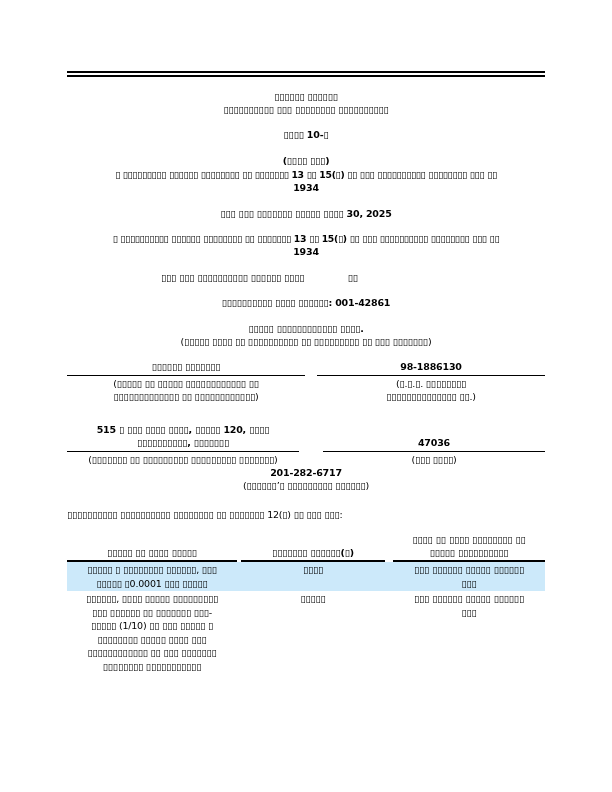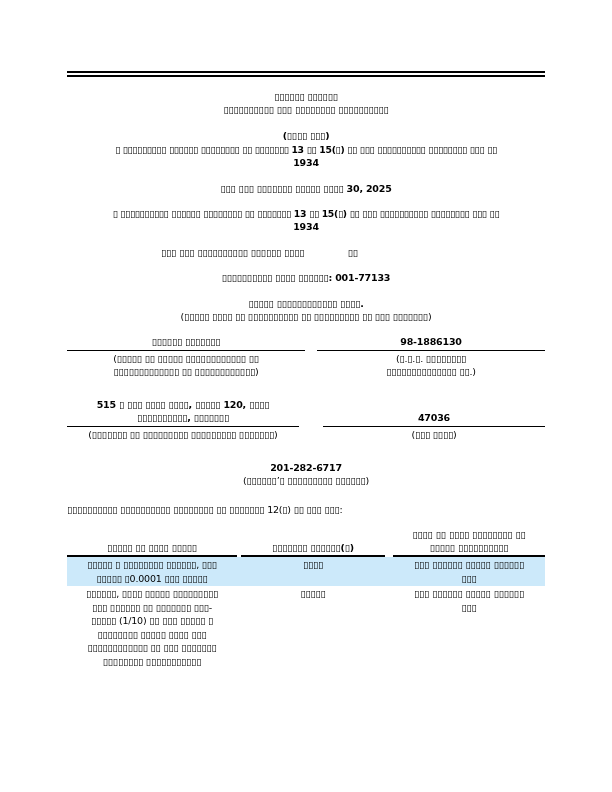--- a/index.html
+++ b/index.html
@@ -21,21 +21,21 @@
   .trblock{margin-top:12px;}
   .trperiod{margin-top:13px;}
   .commfile{margin-top:12px;}
   .company{margin-top:13px;}
   .twocol{display:flex;justify-content:space-between;margin-top:12px;}
   .twocol2{margin-top:20px;gap:24px;}
   .col-l{width:238px;display:flex;flex-direction:column;}
   .col-r{width:228px;display:flex;flex-direction:column;justify-content:center;}
   .val{margin-top:auto;}
   .rule{border-top:1.7px solid #000;margin-top:2px;margin-bottom:1px;}
-  .phoneblock{margin-top:20px;}
+  .phoneblock{}
   .secline{margin-top:16px;text-align:left;}
   .tbl{margin-top:12px;}
   .thead{display:flex;align-items:flex-end;}
   .trow{display:flex;align-items:flex-start;}
   .tc1{width:170px;text-align:center;}
   .tg1{width:4px;flex:none;}
   .tc2{width:144px;text-align:center;}
   .tg2{width:8px;flex:none;}
   .tc3{width:152px;text-align:center;}
   .thead .tc1,.thead .tc2,.thead .tc3{border-bottom:2px solid #000;padding-bottom:1px;}
@@ -48,40 +48,41 @@
 <div class="page">
   <div class="content">
 
     <div class="dbl-rule"></div>
 
     <div class="hdrblock">
       <div class="t b c nw">▯▯▯▯▯▯ ▯▯▯▯▯▯</div>
       <div class="t b c nw">▯▯▯▯▯▯▯▯▯▯ ▯▯▯ ▯▯▯▯▯▯▯▯ ▯▯▯▯▯▯▯▯▯▯</div>
     </div>
 
+    <div class="formtitle t b c nw">▯▯▯▯ 10-▯</div>
 
     <div class="markone t b c nw">(▯▯▯▯ ▯▯▯)</div>
 
     <div class="qtrline tsm c nw">
       <span class="cbx">▯</span>
       <span class="b">▯▯▯▯▯▯▯▯▯ ▯▯▯▯▯▯ ▯▯▯▯▯▯▯▯ ▯▯ ▯▯▯▯▯▯▯ 13 ▯▯ 15(▯) ▯▯ ▯▯▯ ▯▯▯▯▯▯▯▯▯▯ ▯▯▯▯▯▯▯▯ ▯▯▯ ▯▯</span>
     </div>
     <div class="t b c nw">1934</div>
 
     <div class="qtrended t b c nw">▯▯▯ ▯▯▯ ▯▯▯▯▯▯▯ ▯▯▯▯▯ ▯▯▯▯ 30, 2025</div>
 
     <div class="trblock tsm c nw">
       <span class="cbx">▯</span>
       <span class="b">▯▯▯▯▯▯▯▯▯▯ ▯▯▯▯▯▯ ▯▯▯▯▯▯▯▯ ▯▯ ▯▯▯▯▯▯▯ 13 ▯▯ 15(▯) ▯▯ ▯▯▯ ▯▯▯▯▯▯▯▯▯▯ ▯▯▯▯▯▯▯▯ ▯▯▯ ▯▯</span>
     </div>
     <div class="t b c nw">1934</div>
 
     <div class="trperiod t b c nw">▯▯▯ ▯▯▯ ▯▯▯▯▯▯▯▯▯▯ ▯▯▯▯▯▯ ▯▯▯▯&nbsp;&nbsp;&nbsp;&nbsp;&nbsp;&nbsp;&nbsp;&nbsp;&nbsp;&nbsp;&nbsp;&nbsp;&nbsp;&nbsp;▯▯&nbsp;&nbsp;&nbsp;&nbsp;&nbsp;&nbsp;&nbsp;&nbsp;&nbsp;&nbsp;&nbsp;&nbsp;&nbsp;&nbsp;&nbsp;&nbsp;&nbsp;&nbsp;&nbsp;&nbsp;&nbsp;&nbsp;&nbsp;&nbsp;&nbsp;&nbsp;&nbsp;&nbsp;&nbsp;&nbsp;</div>
 
-    <div class="commfile t b c nw">▯▯▯▯▯▯▯▯▯▯ ▯▯▯▯ ▯▯▯▯▯▯: 001-77133</div>
+    <div class="commfile t b c nw">▯▯▯▯▯▯▯▯▯▯ ▯▯▯▯ ▯▯▯▯▯▯: 001-42861</div>
 
     <div class="company">
       <div class="t b c nw">▯▯▯▯▯ ▯▯▯▯▯▯▯▯▯▯▯▯ ▯▯▯▯.</div>
       <div class="t c nw">(▯▯▯▯▯ ▯▯▯▯ ▯▯ ▯▯▯▯▯▯▯▯▯▯ ▯▯ ▯▯▯▯▯▯▯▯▯ ▯▯ ▯▯▯ ▯▯▯▯▯▯▯)</div>
     </div>
 
     <div class="twocol">
       <div class="col-l">
         <div class="val t b c nw">▯▯▯▯▯▯ ▯▯▯▯▯▯▯</div>
         <div class="rule"></div>

